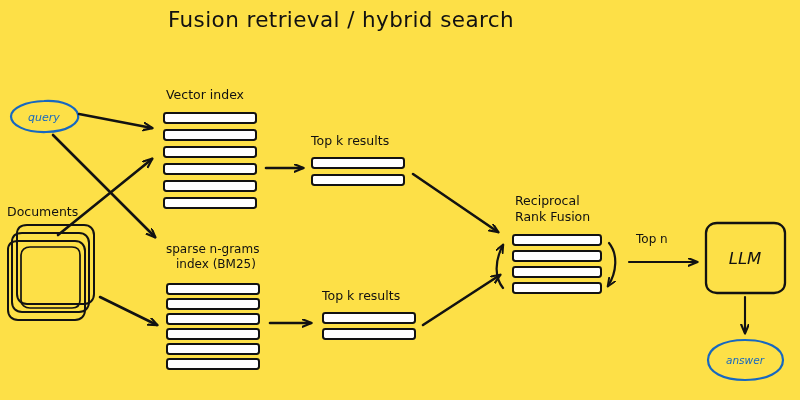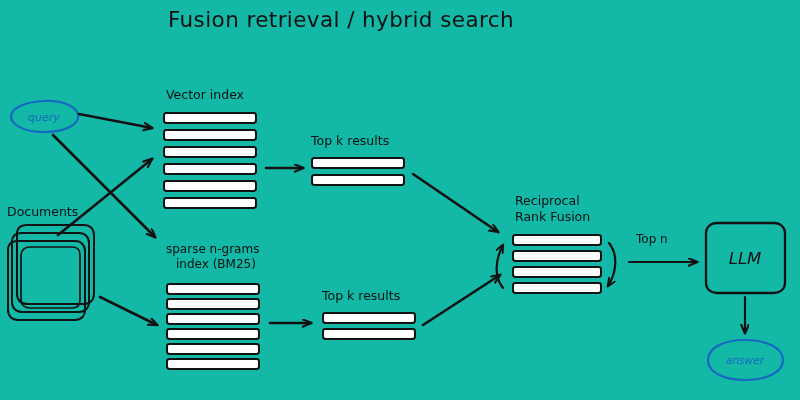--- a/index.html
+++ b/index.html
@@ -5,21 +5,21 @@
 <style>
   html, body {
     margin: 0;
     padding: 0;
     background: #ffffff;
   }
   #canvas {
     position: relative;
     width: 800px;
     height: 400px;
-    background: #14b8a6;
+    background: #fde047;
     overflow: hidden;
     font-family: "DejaVu Sans", sans-serif;
   }
   svg#scene {
     position: absolute;
     left: 0;
     top: 0;
     width: 800px;
     height: 400px;
   }

